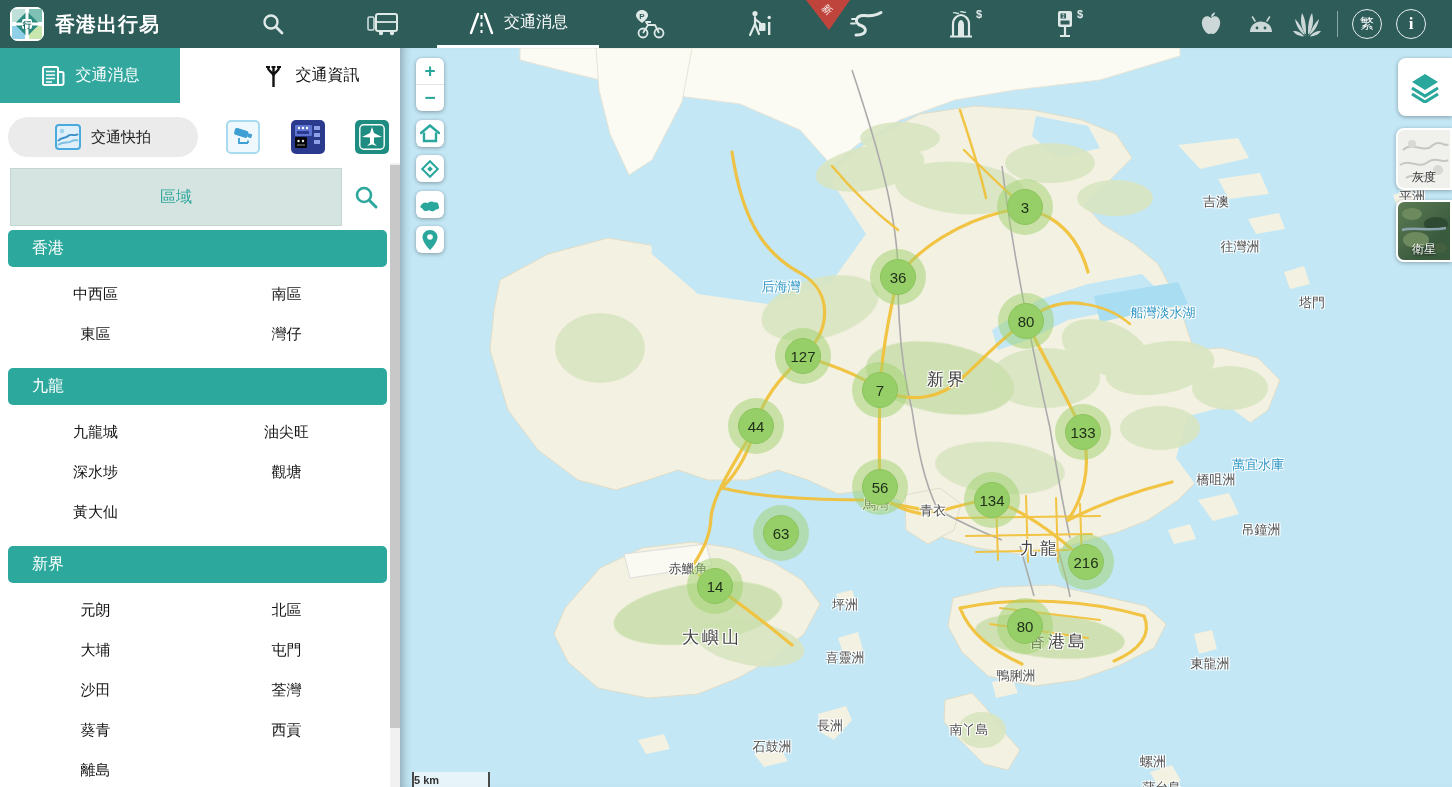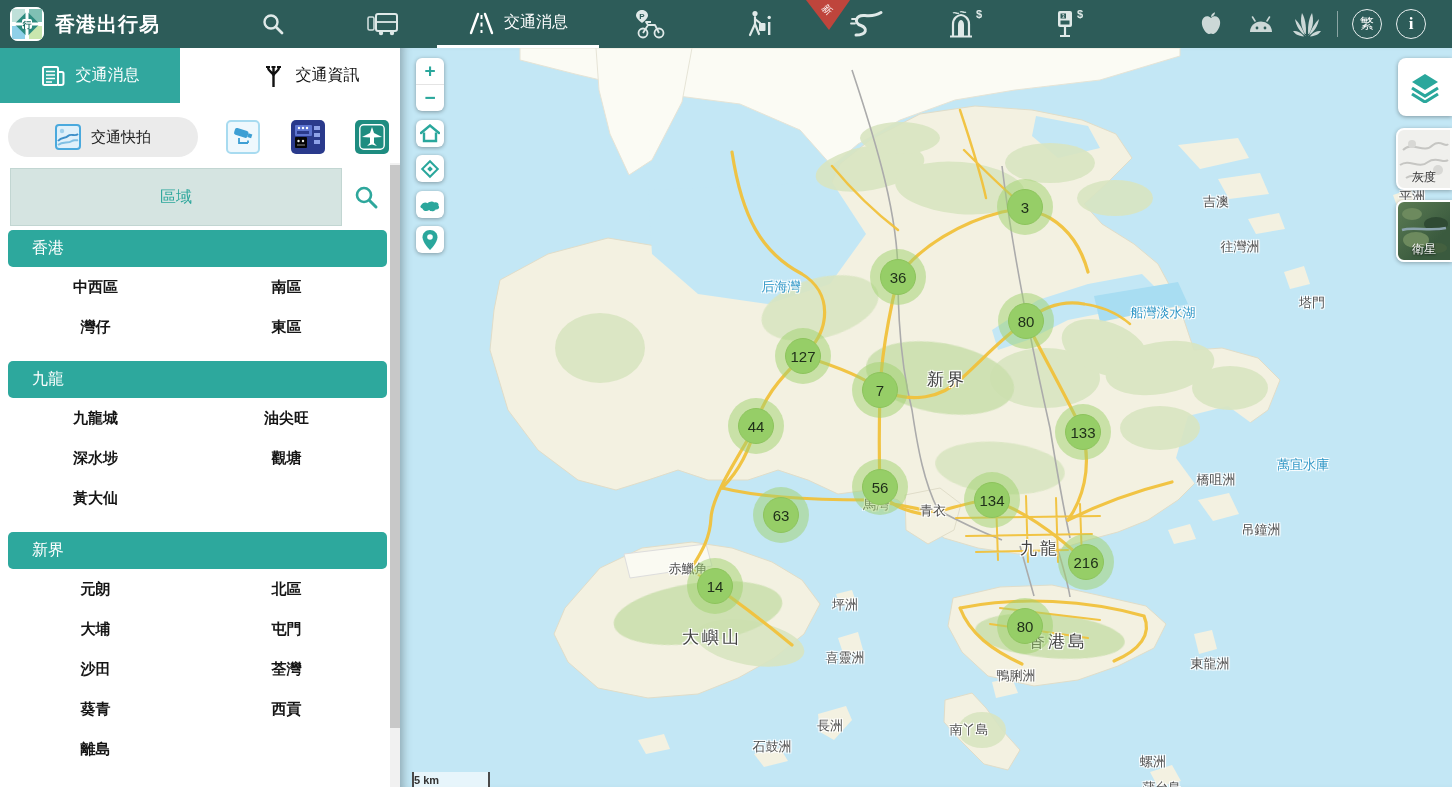--- a/index.html
+++ b/index.html
@@ -34,21 +34,21 @@
   .sq-jti{margin-left:31px;background:#2a3a8c;}
   .sq-plane{margin-left:30px;background:#1e8c80;}
   .search-row{margin-top:15px;margin-bottom:8px;height:50px;display:flex;align-items:center;}
   .search-input{margin-left:10px;width:332px;height:58px;border:1px solid #c2d6d2;background:#d5e4e1;
     text-align:center;font-size:16px;color:#17655f;outline:none;box-sizing:border-box;font-family:inherit;}
   .search-input::placeholder{color:#2ea79c;opacity:1;}
   .search-ic{margin-left:11px;}
   .sec-header{margin:0 13px 0 8px;height:37px;background:#2da89d;border-radius:5px;color:#fff;
     font-size:16px;display:flex;align-items:center;padding-left:24px;}
   .sec{margin-bottom:14px;}
-  .sec-grid{padding-top:0;display:grid;grid-template-columns:1fr 1fr;width:382px;font-weight:bold;}
+  .sec-grid{padding-top:7px;display:grid;grid-template-columns:1fr 1fr;width:382px;}
   .district{height:40px;display:flex;align-items:center;justify-content:center;font-size:15px;color:#151515;cursor:pointer;}
   .sb-track{position:absolute;right:0;top:115px;width:10px;bottom:0;background:#f1f1f1;}
   .sb-thumb{position:absolute;right:0;top:117px;width:10px;height:563px;background:#c8c8c8;}
 
   
   .map{position:absolute;left:400px;top:48px;width:1052px;height:739px;background:#c3e7f5;overflow:hidden;
     box-shadow:inset 10px 0 10px -7px rgba(0,0,0,.28);}
   .map svg.base{position:absolute;left:0;top:0;}
   .maplabel{position:absolute;transform:translate(-50%,-50%);white-space:nowrap;font-size:13px;color:#4e4e4e;
     text-shadow:-1px -1px 0 #fff,1px -1px 0 #fff,-1px 1px 0 #fff,1px 1px 0 #fff,0 0 3px #fff;z-index:5;}
@@ -292,22 +292,22 @@
         <path d="M16.5,16.5 L23,23" stroke="#2ea79c" stroke-width="3" stroke-linecap="round"></path>
       </svg>
     </div>
 
     <div class="sec">
       <div class="sec-header">香港</div>
       <div class="sec-grid">
 
       <div class="district">中西區</div>
           <div class="district">南區</div>
+          <div class="district">東區</div>
           <div class="district">灣仔</div>
-          <div class="district">東區</div>
         </div>
     </div>
 
     <div class="sec">
       <div class="sec-header">九龍</div>
       <div class="sec-grid">
 
       <div class="district">九龍城</div>
           <div class="district">油尖旺</div>
           <div class="district">深水埗</div>
@@ -433,35 +433,35 @@
         <span class="maplabel small" style="left: 445px; top: 610px;">喜靈洲</span>
         <span class="maplabel small" style="left: 430px; top: 678px;">長洲</span>
         <span class="maplabel small" style="left: 372px; top: 699px;">石鼓洲</span>
         <span class="maplabel small" style="left: 569px; top: 682px;">南丫島</span>
         <span class="maplabel small" style="left: 616px; top: 628px;">鴨脷洲</span>
         <span class="maplabel small" style="left: 810px; top: 616px;">東龍洲</span>
         <span class="maplabel small" style="left: 753px; top: 714px;">螺洲</span>
         <span class="maplabel small" style="left: 762px; top: 740px;">蒲台島</span>
         <span class="maplabel water" style="left: 381px; top: 239px;">后海灣</span>
         <span class="maplabel water" style="left: 763px; top: 265px;">船灣淡水湖</span>
-        <span class="maplabel water" style="left: 903px; top: 417px;">萬宜水庫</span>
+        <span class="maplabel water" style="left: 858px; top: 417px;">萬宜水庫</span>
       </div>
 
     <div>
 
     <div class="cluster" style="left: 625px; top: 159px;">3</div>
         <div class="cluster" style="left: 498px; top: 229px;">36</div>
         <div class="cluster" style="left: 626px; top: 273px;">80</div>
         <div class="cluster" style="left: 403px; top: 308px;">127</div>
         <div class="cluster" style="left: 480px; top: 342px;">7</div>
         <div class="cluster" style="left: 356px; top: 378px;">44</div>
         <div class="cluster" style="left: 683px; top: 384px;">133</div>
         <div class="cluster" style="left: 480px; top: 439px;">56</div>
         <div class="cluster" style="left: 592px; top: 452px;">134</div>
-        <div class="cluster" style="left: 381px; top: 467px;">63</div>
+        <div class="cluster" style="left: 381px; top: 485px;">63</div>
         <div class="cluster" style="left: 686px; top: 514px;">216</div>
         <div class="cluster" style="left: 315px; top: 538px;">14</div>
         <div class="cluster" style="left: 625px; top: 578px;">80</div>
       </div>
 
     <div class="zoomgrp">
       <div class="zb">+</div>
       <div class="zb">−</div>
     </div>
     <div class="mapbtn" style="left:16px;top:72px;width:28px;height:27px;">

